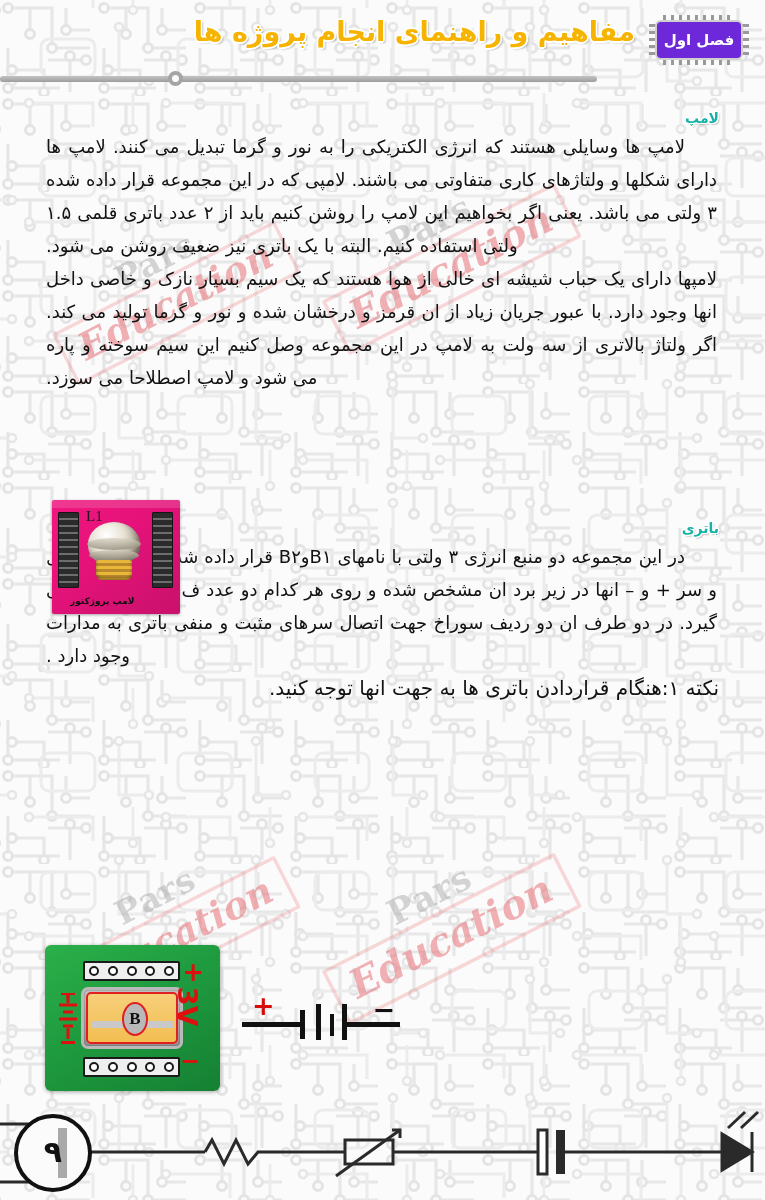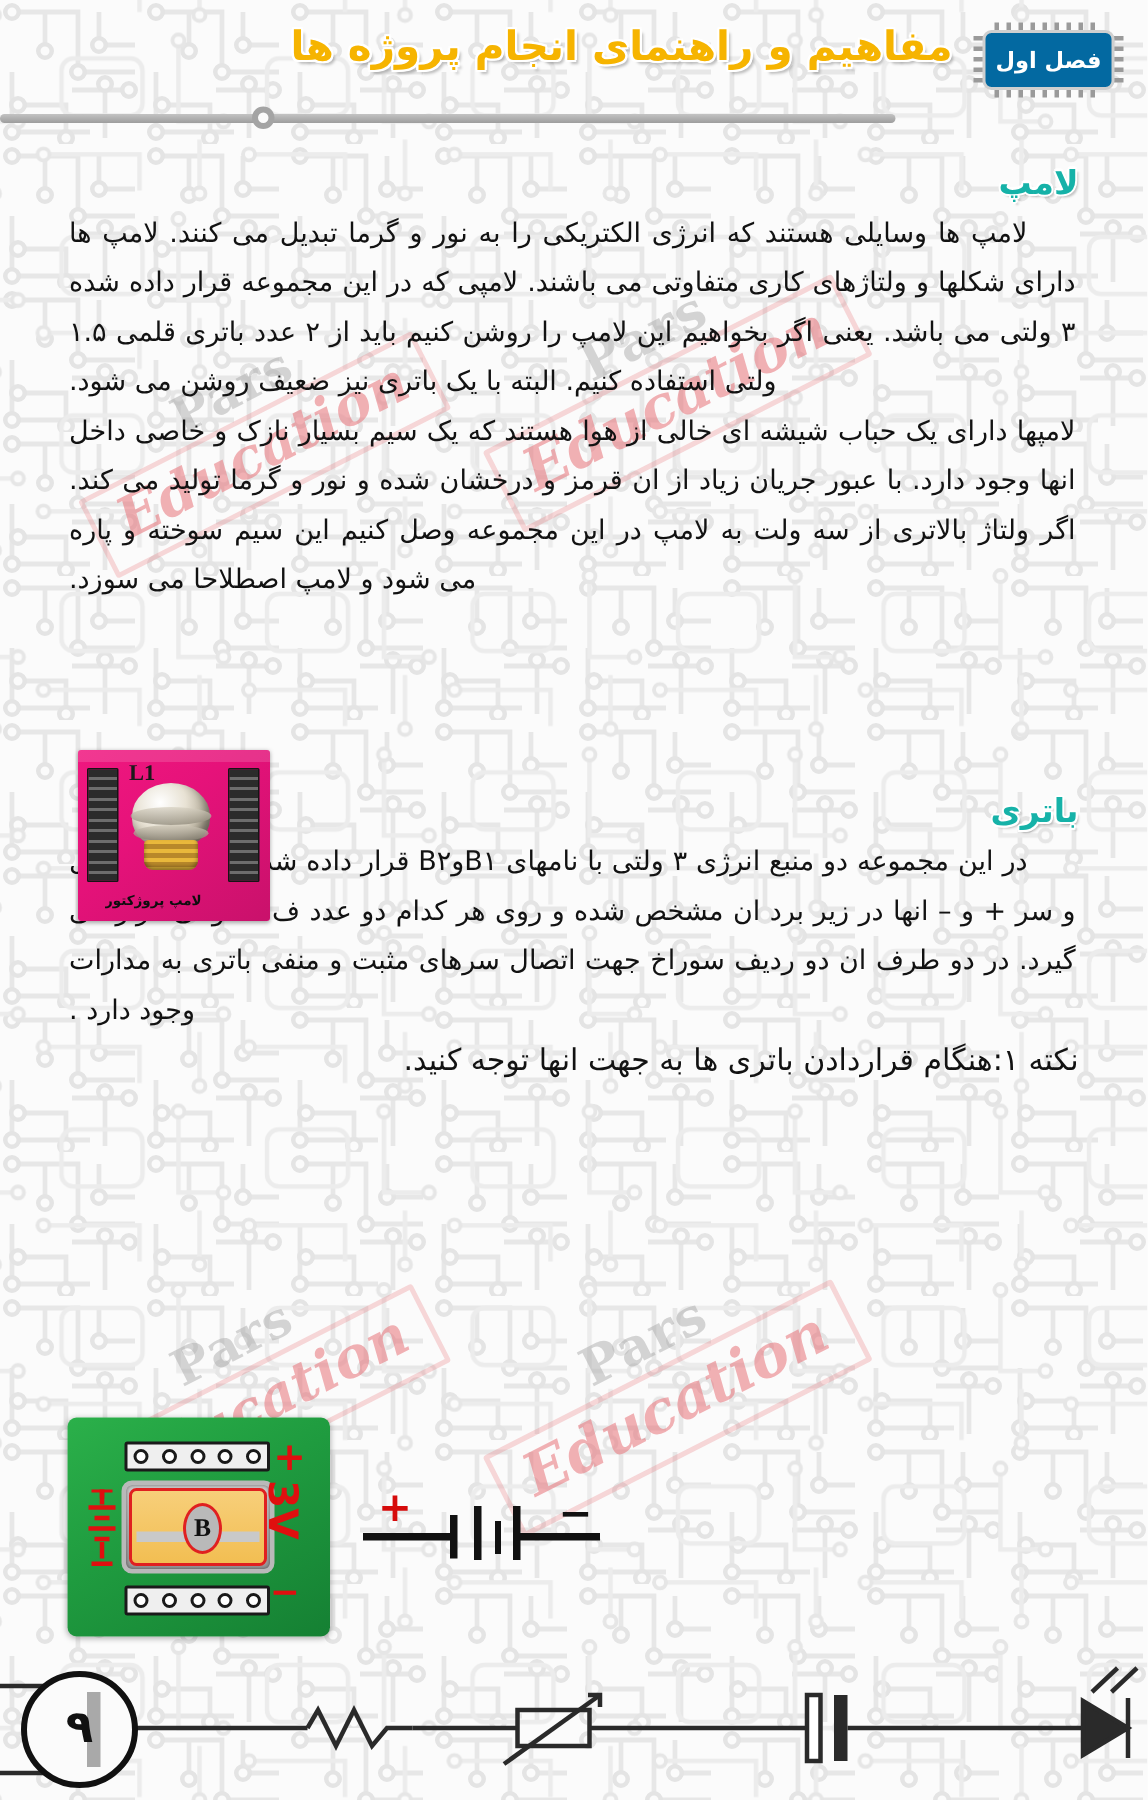--- a/index.html
+++ b/index.html
@@ -55,21 +55,21 @@
   .header{
     position:absolute;left:0;top:0;width:765px;height:102px;
     z-index:5;
   }
   .chip{
     position:absolute;right:14px;top:14px;
     width:104px;height:52px;
   }
   .chip-body{
     position:absolute;left:8px;top:6px;right:8px;bottom:6px;
-    background:#0369a1;
+    background:#6d28d9;
     border:2px solid #cfcfcf;
     border-radius:6px;
     display:flex;align-items:center;justify-content:center;
   }
   .chip-body span{
     color:#ffffff;font-size:15px;font-weight:bold;
     font-family:"DejaVu Sans","Liberation Sans",sans-serif;
   }
   .chip-pins{position:absolute;inset:0;}
   .title{
@@ -98,21 +98,21 @@
 
   
   .content{
     position:absolute;left:0;top:102px;width:765px;
     z-index:4;
     padding:0 46px 0 46px;
     box-sizing:border-box;
   }
   h2.sec{
     margin:8px 0 4px 0;
-    font-size:22px;font-weight:bold;color:#16B2A8;
+    font-size:14px;font-weight:bold;color:#16B2A8;
     text-align:right;
     text-shadow:
       1.4px 0 0 #fff, -1.4px 0 0 #fff, 0 1.4px 0 #fff, 0 -1.4px 0 #fff,
       1px 1px 0 #fff, -1px 1px 0 #fff, 1px -1px 0 #fff, -1px -1px 0 #fff,
       2px 2px 1.5px rgba(0,0,0,.22);
   }
   p.body{
     margin:0 2px 0 0;
     font-size:18px;
     line-height:33px;
@@ -140,21 +140,21 @@
     border-radius:2px;
     box-shadow:0 1px 3px rgba(0,0,0,.35);
     overflow:hidden;
   }
   .lamp-hdr{
     position:absolute;left:0;right:0;top:0;height:8px;
     background:rgba(255,255,255,.14);
   }
   .lamp-l1{
     position:absolute;left:34px;top:8px;
-    color:#1a1a1a;font-size:15px;font-weight:bold;
+    color:#1a1a1a;font-size:15px;font-weight:normal;
     font-family:"Liberation Serif","DejaVu Serif",serif;
   }
   .lamp-conn{
     position:absolute;top:12px;width:19px;height:74px;
     background:repeating-linear-gradient(#2b2b2b 0 5px,#6d6d6d 5px 7px);
     border:1px solid #151515;border-radius:1px;
   }
   .lamp-conn.left{left:6px;}
   .lamp-conn.right{right:7px;}
   .bulb{

